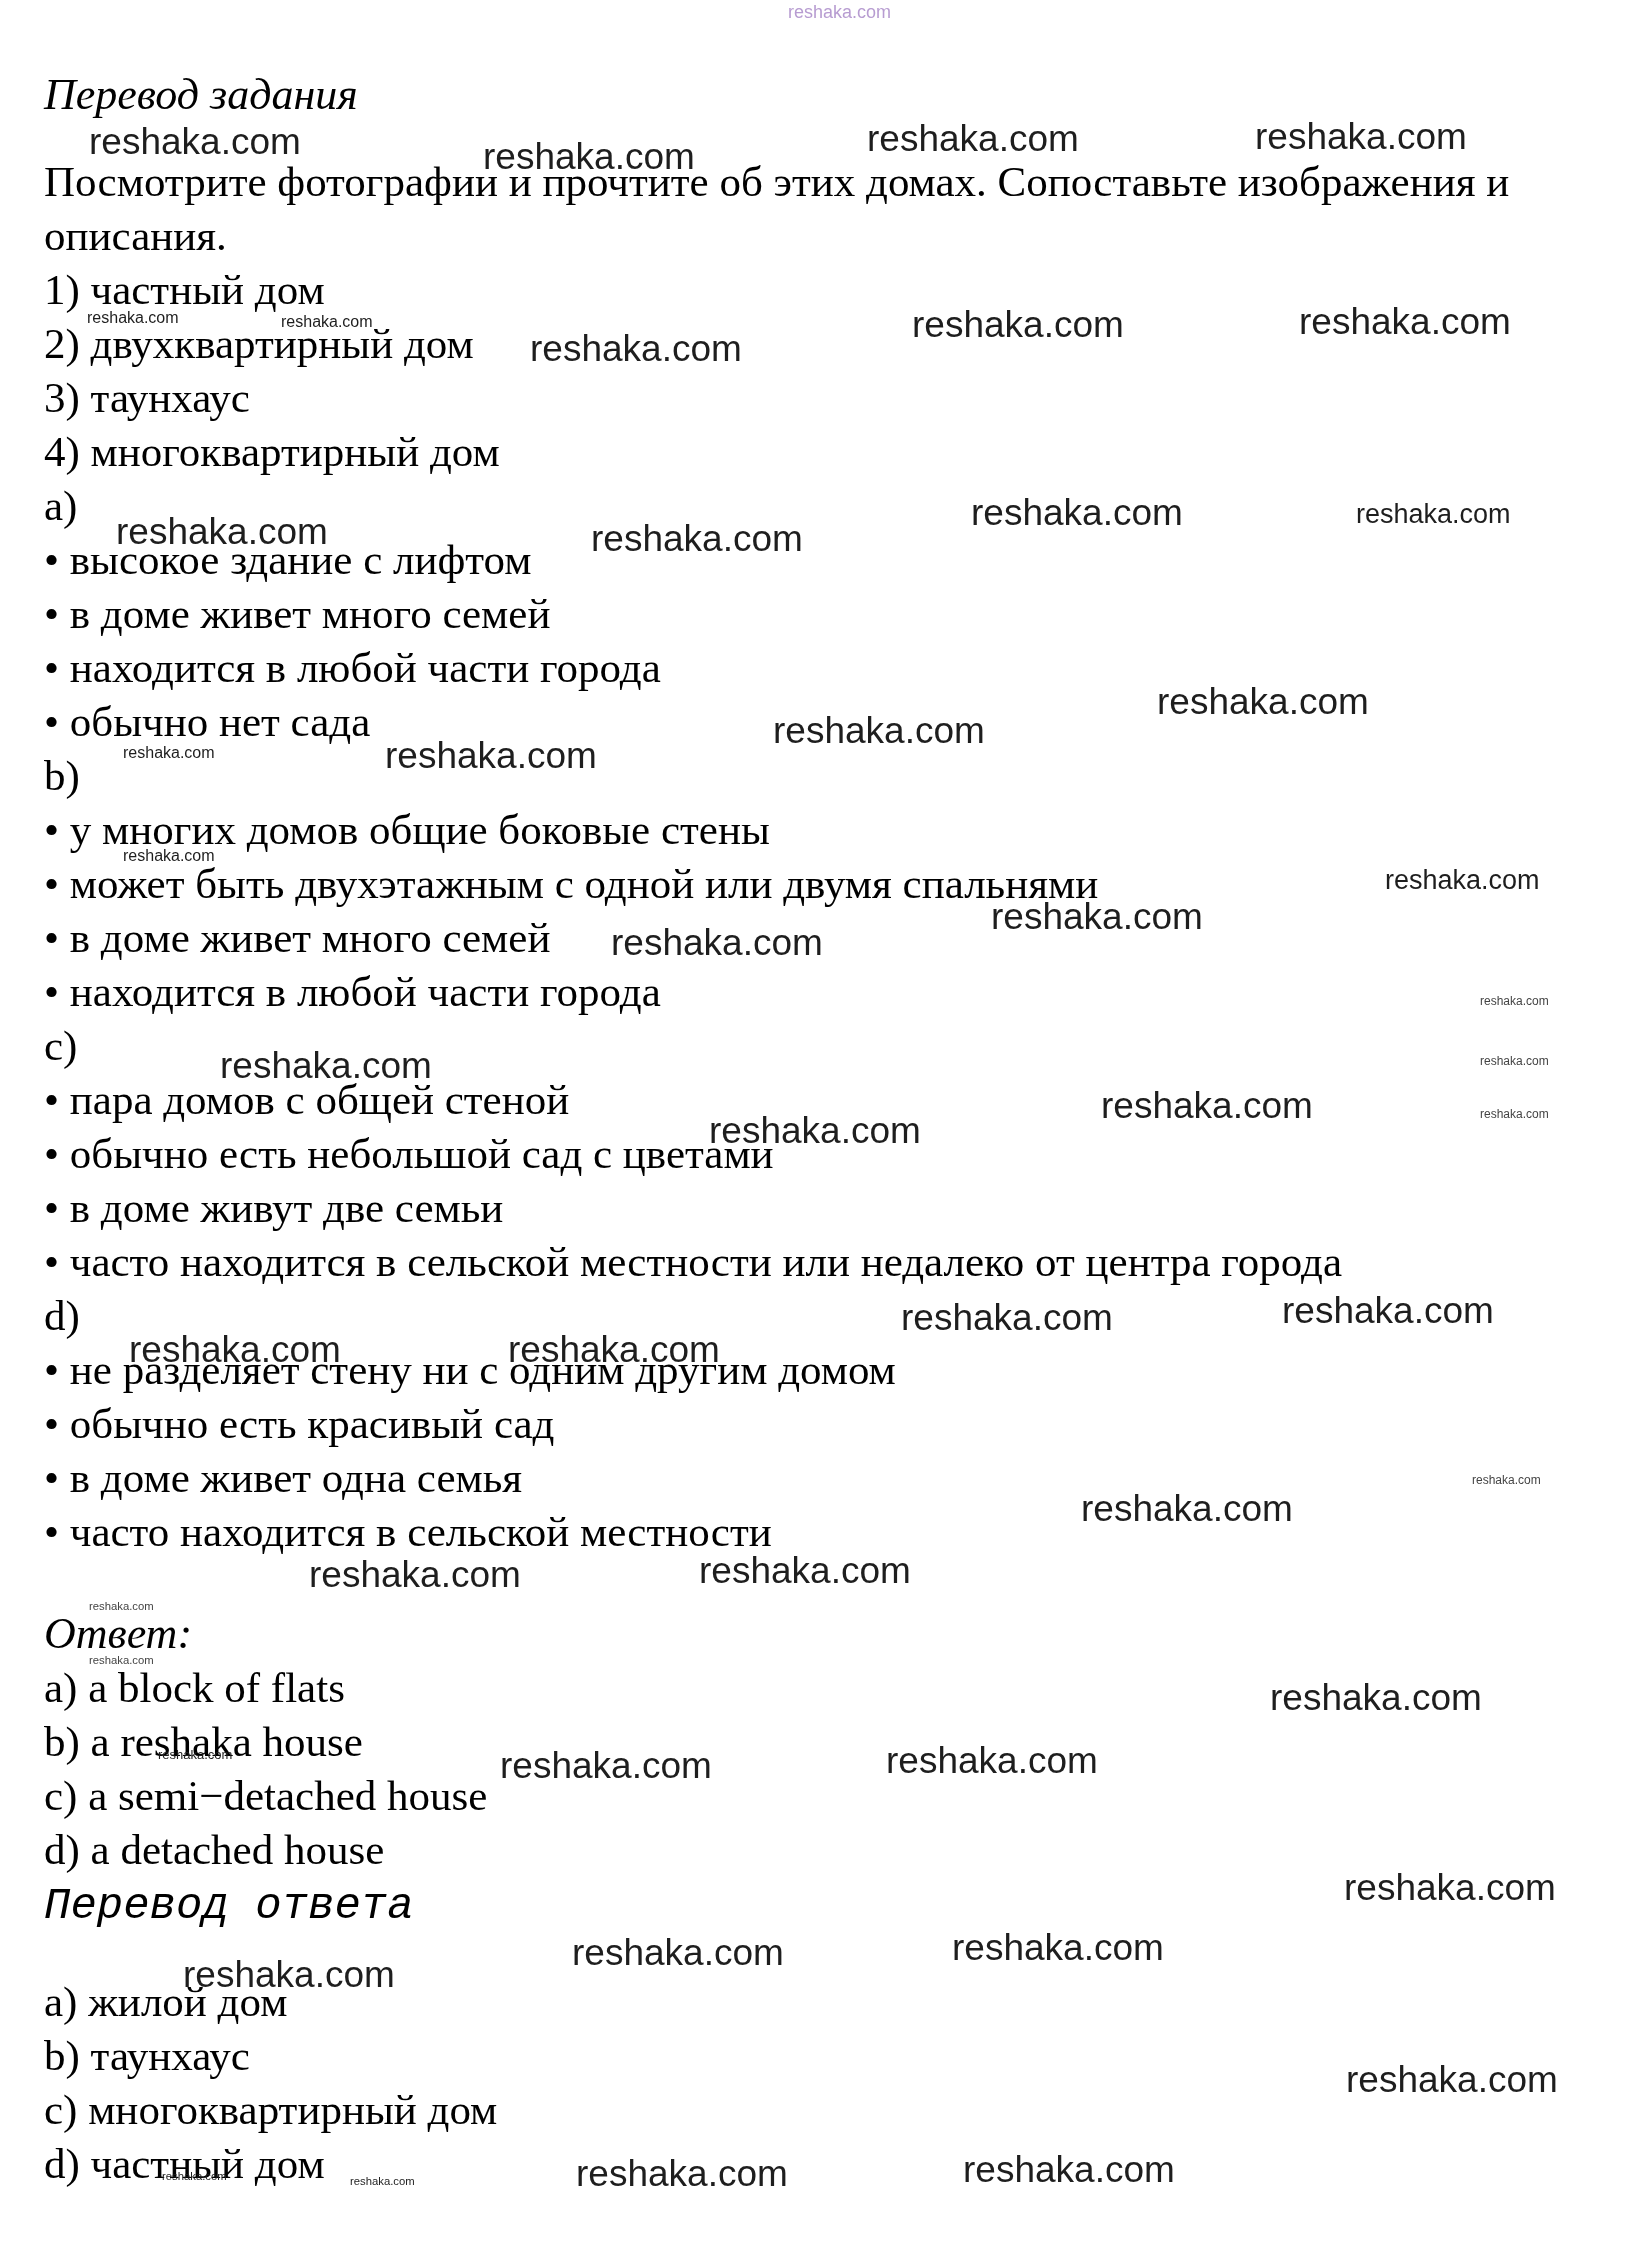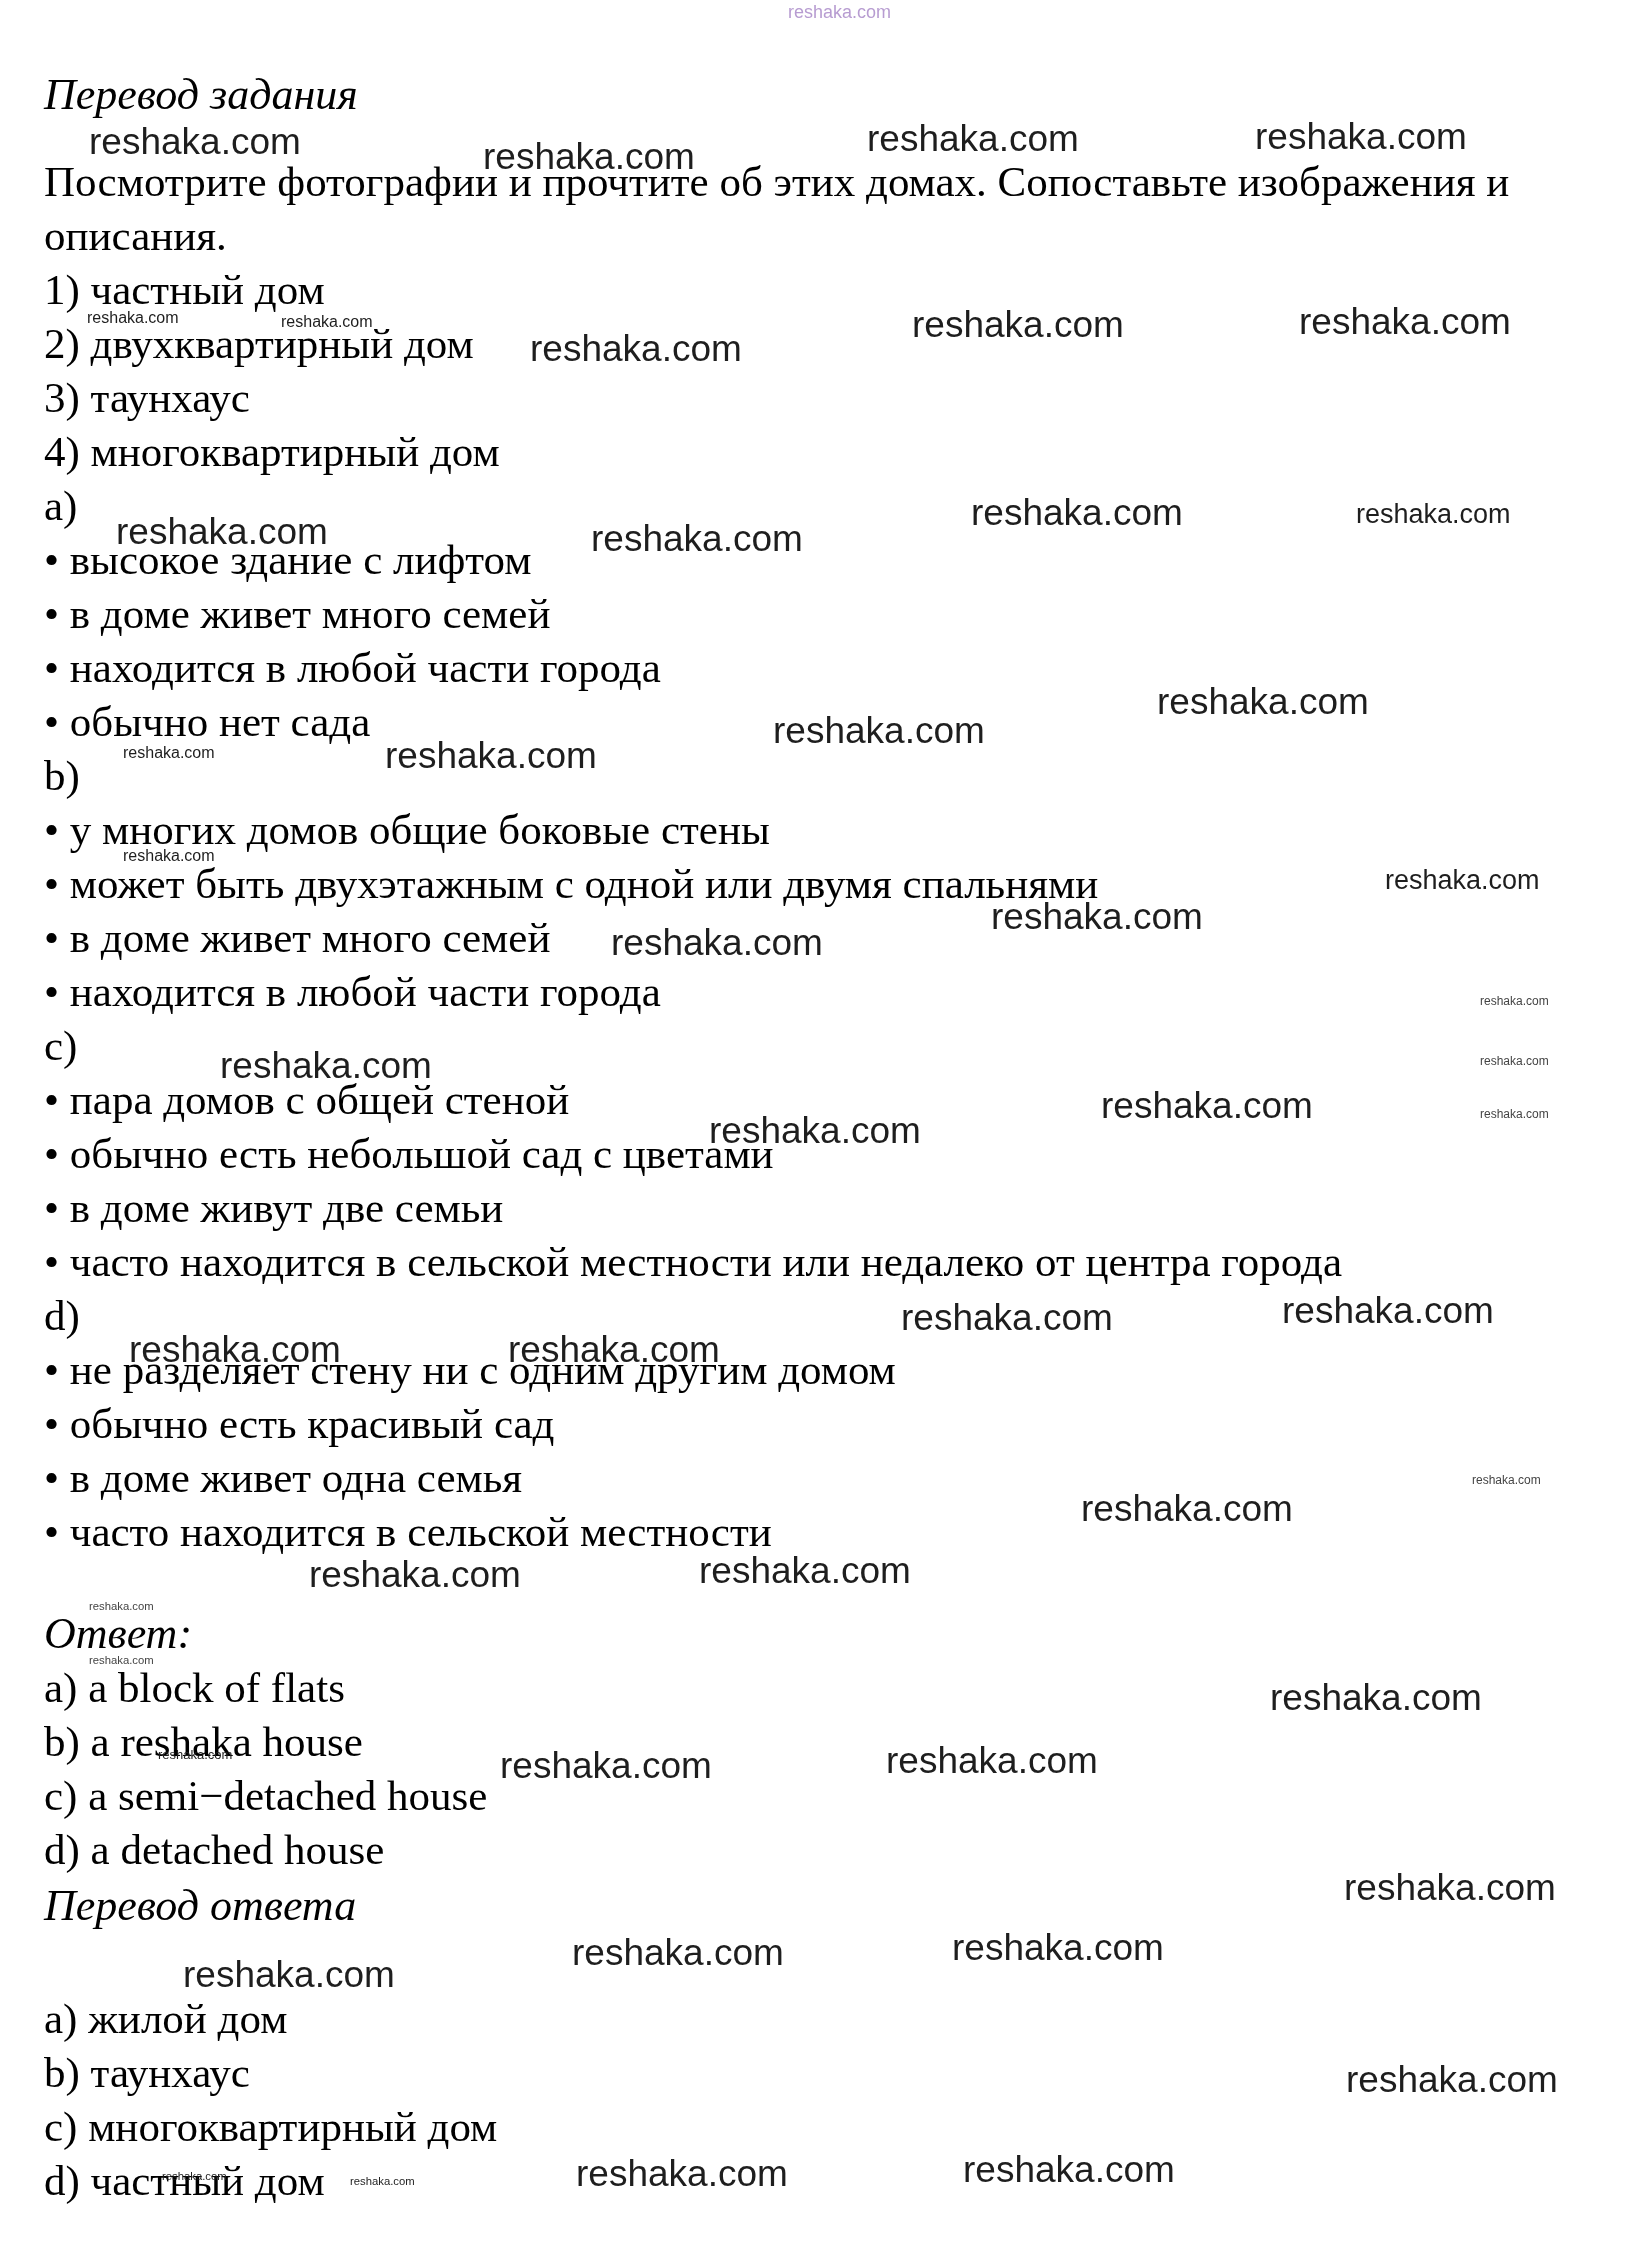--- a/index.html
+++ b/index.html
@@ -35,21 +35,22 @@
     line-height: 54px;
   }
   .heading.task {
     margin-bottom: 33px;
   }
   .heading.answer {
     margin-top: 48px;
   }
   .heading.answer-translation {
     margin-top: 1.6px;
-    margin-bottom: 59px;
+    margin-bottom: 42px;
+    font-family: Liberation Mono, monospace;
   }
   .stamp-layer {
     position: absolute;
     left: 8px;
     top: 0;
     width: 1383px;
     height: 2250px;
     pointer-events: none;
     text-decoration: underline;
   }

